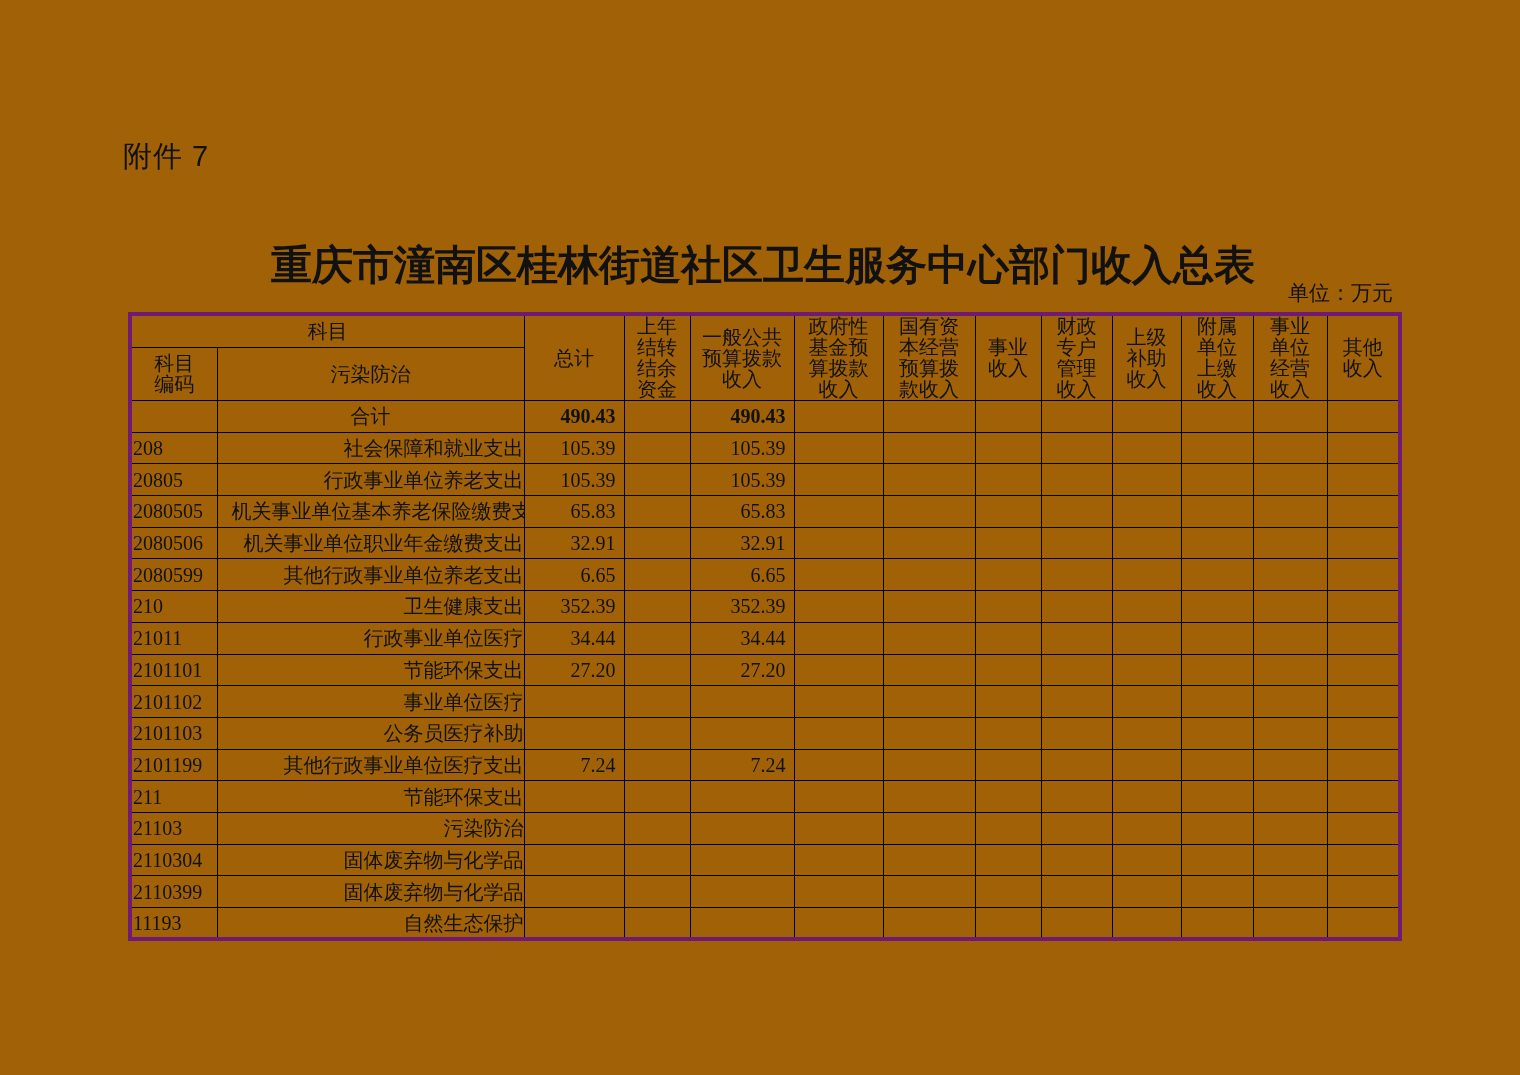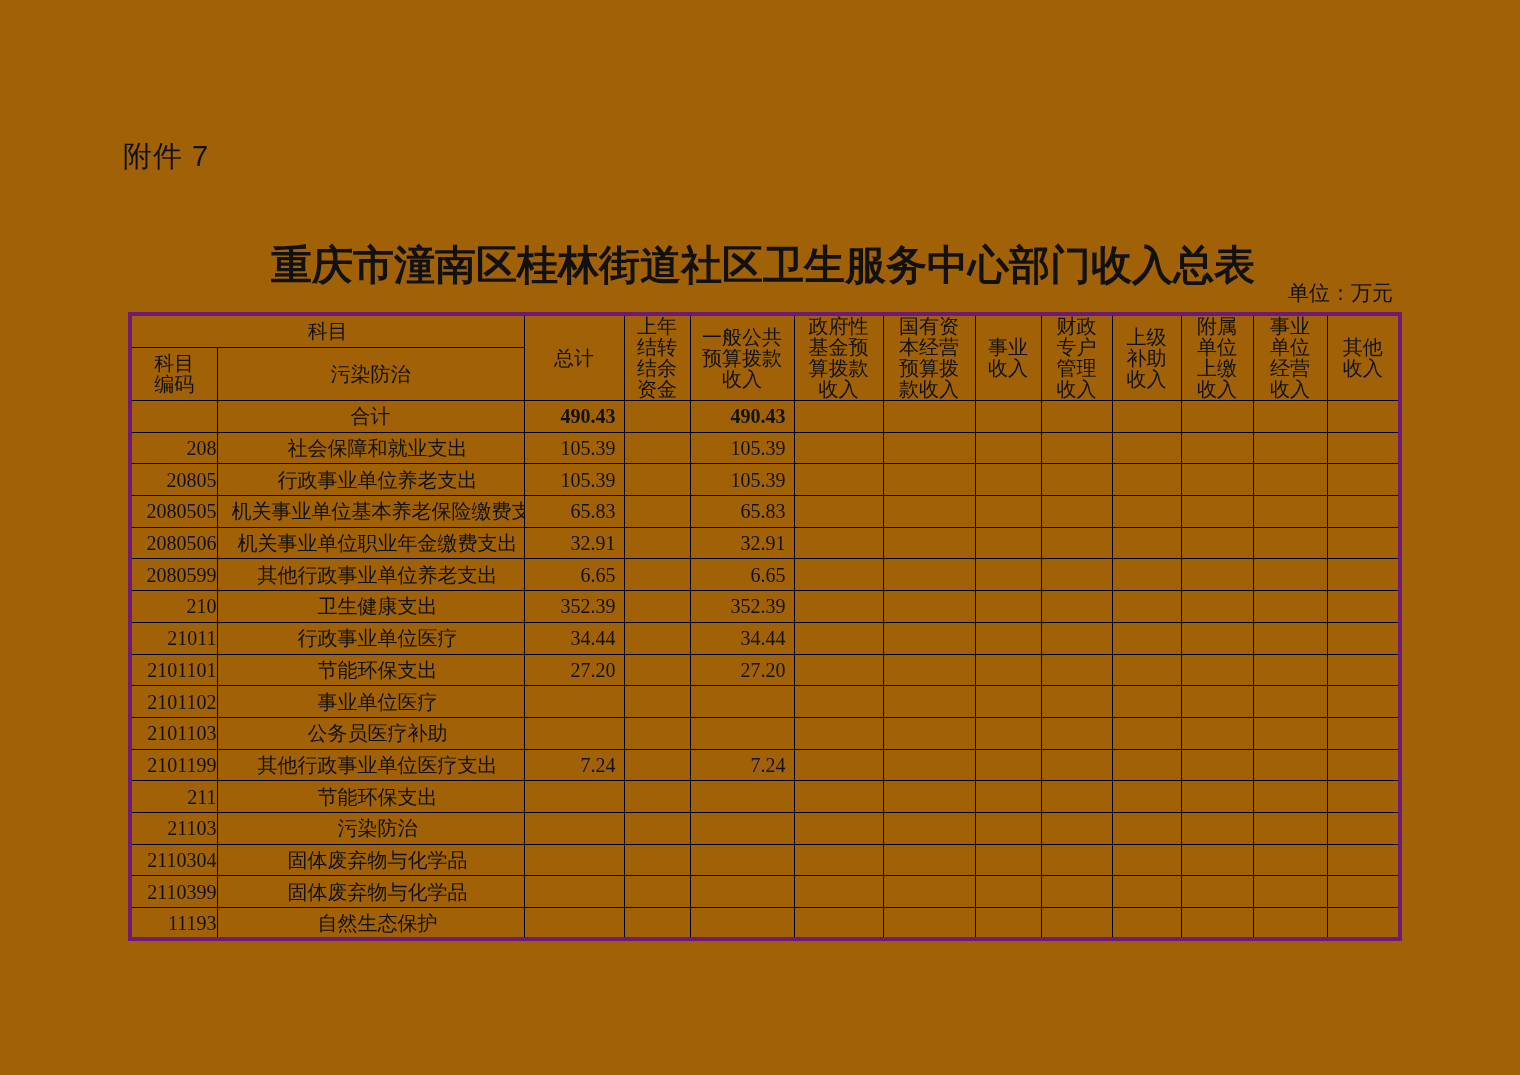--- a/index.html
+++ b/index.html
@@ -60,22 +60,22 @@
     font-weight: normal;
     text-align: center;
     white-space: pre-line;
     font-size: 20px;
     line-height: 21px;
   }
   tr.h1 { height: 33px; }
   tr.h2 { height: 52px; }
   .doc-table tbody tr { height: 31.7px; }
   .doc-table td { font-size: 20px; line-height: 22px; white-space: nowrap; }
-  td.code { text-align: right; padding-left: 1px; }
-  td.name { text-align: center; padding-left: 14px; }
+  td.code { text-align: left; padding-left: 1px; }
+  td.name { text-align: right; padding-left: 14px; }
   td.num  { text-align: right; padding-right: 8px; }
   tr.total-row td.name { text-align: center; padding-left: 0; }
   tr.total-row td.num, tr.total-row td.name { font-weight: bold; }
   tr.total-row td.name { font-weight: normal; margin-top: 21px; }
   .page-number {
     position: absolute;
     left: 0;
     top: 963px;
     width: 100%;
     text-align: center;

